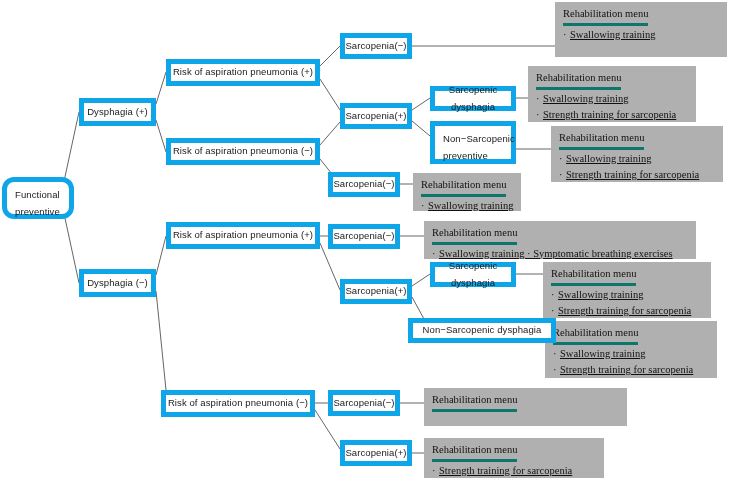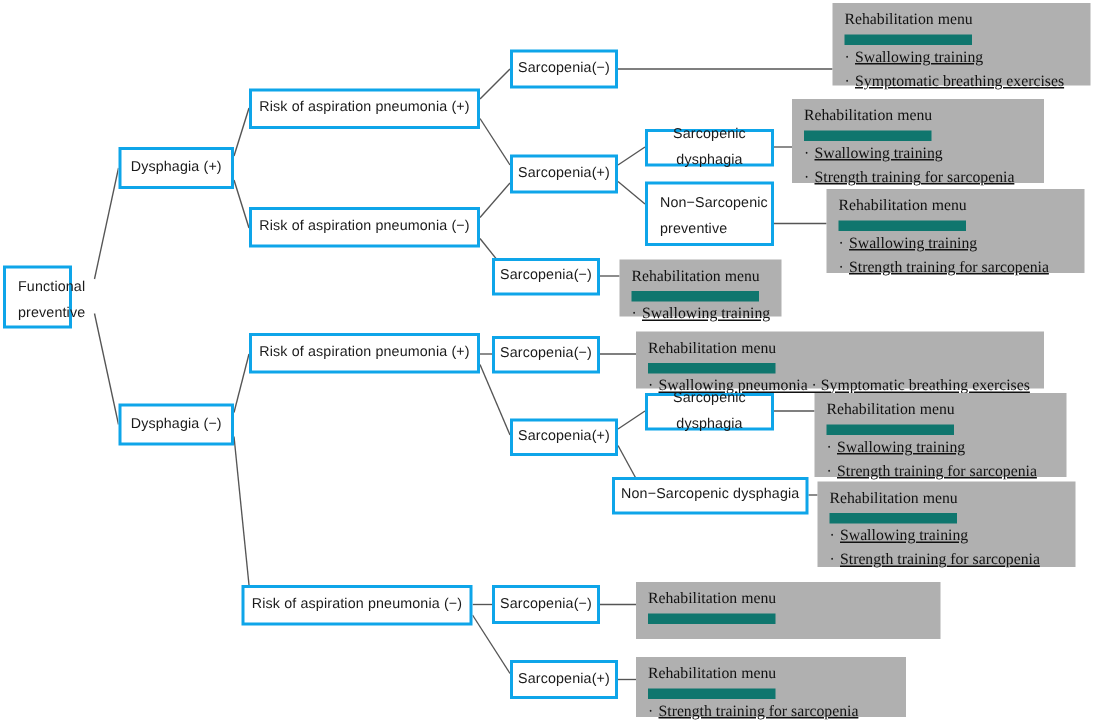--- a/index.html
+++ b/index.html
@@ -19,21 +19,21 @@
     position: absolute;
     left: 0;
     top: 0;
     width: 730px;
     height: 482px;
     pointer-events: none;
   }
   .node {
     position: absolute;
     box-sizing: border-box;
-    border: 2px solid #0ea5e9;
+    border: 5px solid #0ea5e9;
     background: #ffffff;
     display: flex;
     align-items: center;
     justify-content: center;
     text-align: center;
     font-family: "Liberation Sans", sans-serif;
     font-size: 9.5px;
     color: #1a1a1a;
     line-height: 1.75;
     letter-spacing: 0.1px;
@@ -52,21 +52,21 @@
     background: #b0b0b0;
     font-family: "Liberation Serif", serif;
     font-size: 10.5px;
     color: #111111;
     padding: 4px 7px 4px 8px;
     z-index: 1;
     line-height: 1.58;
   }
   .menu .mtitle {
     display: inline-block;
-    border-bottom: 7px solid #0f766e;
+    border-bottom: 3px solid #0f766e;
     padding-bottom: 0px;
     margin-bottom: 1px;
     white-space: nowrap;
   }
   .menu .mitem {
     display: block;
     padding-left: 9px;
     white-space: nowrap;
     text-decoration: underline;
   }
@@ -126,21 +126,21 @@
 
       <path d="M315,403 L328,403"></path>
       <path d="M315,410 L340,449"></path>
 
       <path d="M400,403 L424,403"></path>
 
       <path d="M412,453 L424,453"></path>
     </g>
   </svg>
 
-  <div class="node two-line" style="left:2px; top:177px; width:46px; height:42px;">
+  <div class="node two-line" style="left:2px; top:177px; width:72px; height:42px;border-radius:12px;">
     <span class="ln">Functional</span>
     <span class="ln">preventive</span>
   </div>
 
   <div class="node" style="left:79px; top:269px; width:77px; height:28px;">Dysphagia (−)</div>
 
   <div class="node" style="left:79px; top:98px; width:77px; height:28px;">Dysphagia (+)</div>
 
   <div class="node" style="left:166px; top:59px; width:154px; height:27px;">Risk of aspiration pneumonia (+)</div>
 
@@ -162,30 +162,29 @@
   </div>
 
   <div class="node" style="left:328px; top:172px; width:72px; height:25px;">Sarcopenia(−)</div>
 
   <div class="node" style="left:328px; top:224px; width:72px; height:25px;">Sarcopenia(−)</div>
 
   <div class="node" style="left:340px; top:279px; width:72px; height:25px;">Sarcopenia(+)</div>
 
   <div class="node" style="left:430px; top:262px; width:86px; height:25px;">Sarcopenic dysphagia</div>
 
-  <div class="node" style="left:408px; top:318px; width:131px; height:25px;">Non−Sarcopenic dysphagia</div>
+  <div class="node" style="left:408px; top:318px; width:148px; height:25px;">Non−Sarcopenic dysphagia</div>
 
   <div class="node" style="left:328px; top:390px; width:72px; height:26px;">Sarcopenia(−)</div>
 
   <div class="node" style="left:340px; top:440px; width:72px; height:26px;">Sarcopenia(+)</div>
 
   <div class="menu" style="left:555px; top:2px; width:172px; height:55px;">
     <span class="mtitle">Rehabilitation menu</span>
     <span class="mitem">Swallowing training</span>
-    <span class="mitem">Symptomatic breathing exercises</span>
   </div>
 
   <div class="menu" style="left:528px; top:66px; width:168px; height:56px;">
     <span class="mtitle">Rehabilitation menu</span>
     <span class="mitem">Swallowing training</span>
     <span class="mitem">Strength training for sarcopenia</span>
   </div>
 
   <div class="menu" style="left:551px; top:126px; width:172px; height:56px;">
     <span class="mtitle">Rehabilitation menu</span>
@@ -193,21 +192,21 @@
     <span class="mitem">Strength training for sarcopenia</span>
   </div>
 
   <div class="menu" style="left:413px; top:173px; width:108px; height:38px;">
     <span class="mtitle">Rehabilitation menu</span>
     <span class="mitem">Swallowing training</span>
   </div>
 
   <div class="menu" style="left:424px; top:221px; width:272px; height:38px;">
     <span class="mtitle">Rehabilitation menu</span>
-    <span class="mitem">Swallowing pneumonia · Symptomatic breathing exercises</span>
+    <span class="mitem">Swallowing training · Symptomatic breathing exercises</span>
   </div>
 
   <div class="menu" style="left:543px; top:262px; width:168px; height:56px;">
     <span class="mtitle">Rehabilitation menu</span>
     <span class="mitem">Swallowing training</span>
     <span class="mitem">Strength training for sarcopenia</span>
   </div>
 
   <div class="menu" style="left:545px; top:321px; width:172px; height:57px;">
     <span class="mtitle">Rehabilitation menu</span>

